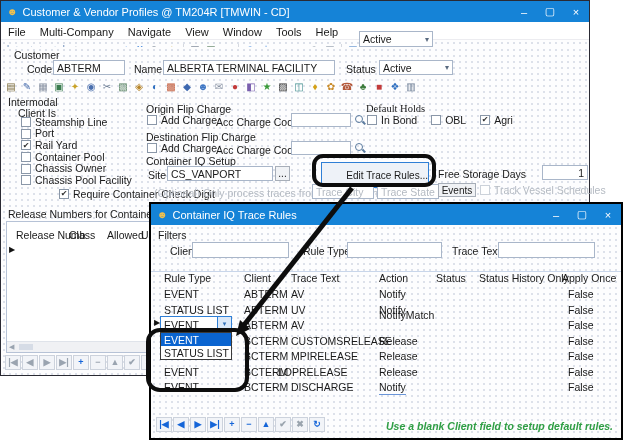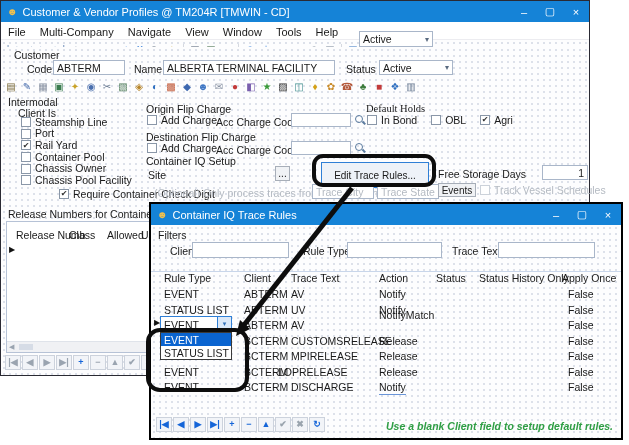--- a/index.html
+++ b/index.html
@@ -198,24 +198,27 @@
       </div>
       <span class="abs lbl" style="left:215px;top:98px;">Acc Charge Code</span>
       <div class="abs field" style="left:290px;top:94px;width:60px;height:14px;">
         <span></span>
       </div>
       <span class="abs mag" style="left:353px;top:95px;"></span>
 
       
       <span class="abs lbl" style="left:145px;top:109px;">Container IQ Setup</span>
       <span class="abs lbl" style="left:147px;top:123px;">Site</span>
+      <div class="abs field" style="left:166px;top:119px;width:106px;height:15px;">
+        <span>CS_VANPORT</span>
+      </div>
       <div class="abs btn" style="left:274px;top:119px;width:15px;height:15px;">
         <span>...</span>
       </div>
-      <div class="abs btn" style="left:320px;top:115px;width:108px;height:26px;border:1px solid #2f7fd6;background:#eef2f8;">
+      <div class="abs btn" style="left:320px;top:115px;width:108px;height:26px;border:1px solid #2f7fd6;background:#eef2f8;justify-content:flex-end;">
         <span>Edit Trace Rules...</span>
       </div>
       <span class="abs lbl gray" style="left:153px;top:141px;">(Optional) Only process traces from this location:</span>
       <div class="abs field gray" style="left:311px;top:137px;width:62px;height:15px;">
         <span>Trace City</span>
       </div>
       <div class="abs field gray" style="left:376px;top:137px;width:62px;height:15px;">
         <span>Trace State</span>
       </div>
 

